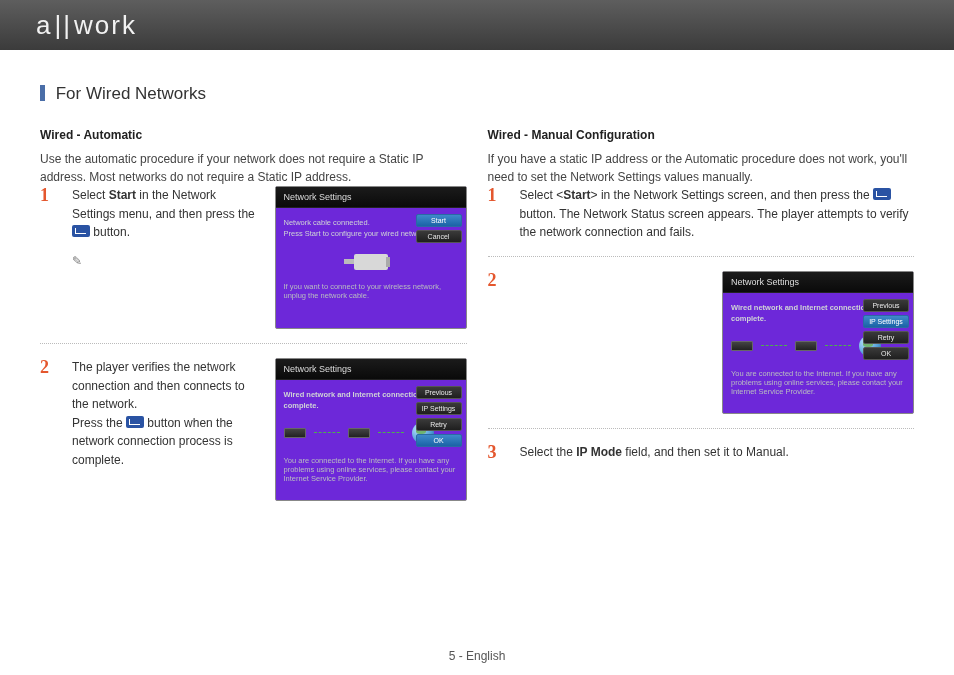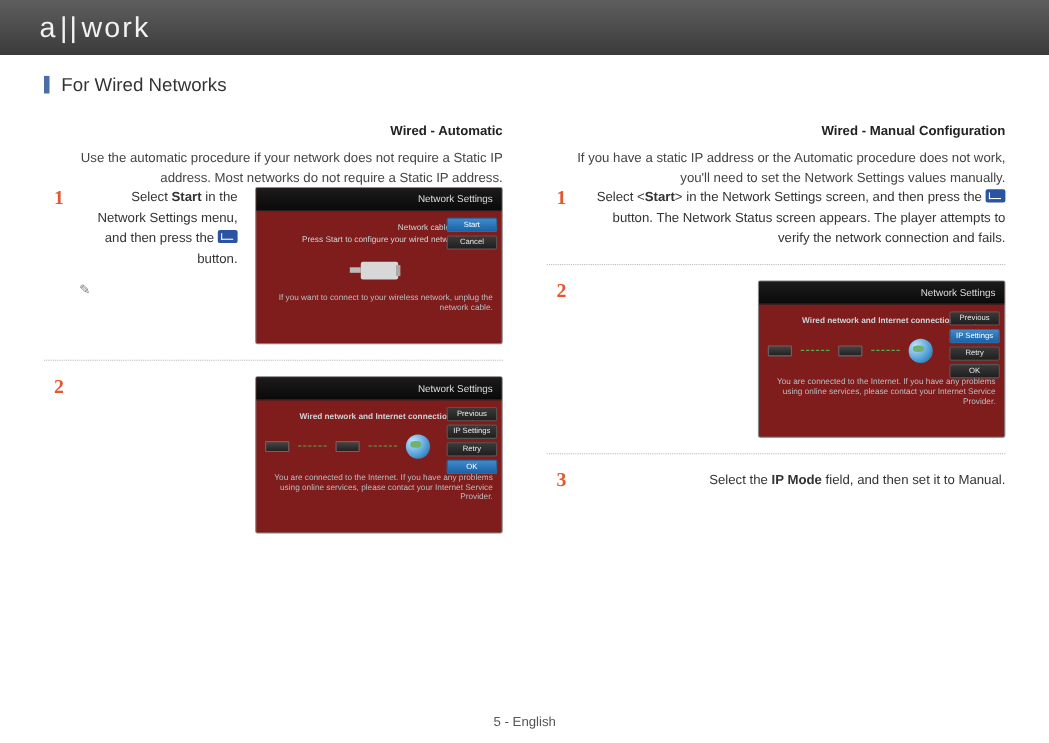--- a/index.html
+++ b/index.html
@@ -15,47 +15,47 @@
   .header-bar {
     width: 100%;
     height: 50px;
     background: linear-gradient(to bottom,#5e5e5e 0,#3b3b3b 100%);
     display: flex;
     align-items: center;
     padding-left: 36px;
   }
   .logo { display:flex; align-items:center; color:#f2f2f2; font-size:26px; letter-spacing:2px; font-weight:300; }
   .logo-slashes { display:inline-block; margin:0 2px; font-weight:300; }
-  .page { padding: 18px 40px 0 40px; }
+  .page { padding: 34px 40px 0 40px; }
   .section-title { color:#333; font-size:17px; font-weight:400; margin-bottom:24px; }
   .section-title-bar {
     display:inline-block; width:5px; height:16px; background:#4a6ea8; vertical-align:-2px; margin-right:6px;
   }
-  .cols { display:flex; gap:40px;text-align:right; }
+  .cols { display:flex; gap:21px; }
   .col { flex:1; }
   .sub-head { font-weight:700; font-size:12px; margin-bottom:8px; color:#222; }
   .intro { font-size:12px; line-height:1.5; color:#444; }
   .step { display:flex; gap:14px; margin-bottom:14px; }
   .step-num { color:#e4572e; font-weight:900; font-size:18px; font-family:Georgia,serif; line-height:1; min-width:18px; }
   .step-body { font-size:12px; line-height:1.55; color:#333; flex:1; }
   .step-body b { font-weight:700; }
   .note { display:flex; gap:6px; font-size:11px; color:#555; margin-top:10px; }
   .note-icon { font-size:12px; color:#777; }
   .enter-btn {
     display:inline-block; width:18px; height:12px; background:#2a53a3; border-radius:2px;
     vertical-align:-1px; position:relative;
   }
   .enter-btn::after{
     content:""; position:absolute; left:3px; top:3px; width:10px; height:5px;
     border:1px solid #fff; border-top:none; border-right:none;
   }
   hr.dotted { border:none; border-top:1px dotted #bbb; margin:14px 0; }
 
   
-  .ns { width:225px; background:#7f1d1d; border:1px solid #888; border-radius:2px; color:#cfd3d6; font-size:8px; flex:none; }
+  .ns { width:192px; background:#6d28d9; border:1px solid #888; border-radius:2px; color:#cfd3d6; font-size:8px; flex:none; }
   .ns-hdr { padding:5px 8px; color:#ddd; font-size:9px; border-bottom:1px solid #222; background:linear-gradient(#1b1b1b,#0a0a0a); }
   .ns-body { position:relative; padding:10px 8px 8px 8px; min-height:120px; }
   .ns-text { font-size:7.5px; line-height:1.45; color:#cfd3d6; }
   .ns-small { font-size:7.5px; color:#b9bdc0; margin-top:12px; }
   .ns-side { position:absolute; right:4px; top:6px; display:flex; flex-direction:column; gap:3px; }
   .ns-btn {
     width:46px; height:13px; font-size:7px; color:#e8e8e8; background:linear-gradient(#3a3a3a,#1f1f1f);
     border:1px solid #555; border-radius:2px; display:flex; align-items:center; justify-content:center;
   }
   .ns-btn.sel { background:linear-gradient(#3f8acb,#1a63a6); border-color:#2a6aa5; color:#fff; }
@@ -133,20 +133,24 @@
             </div>
           </div>
         </div>
       </div>
 
       <hr class="dotted">
 
       <div class="screenshot-pair">
         <div class="step" style="flex:1;">
           <div class="step-num">2</div>
+          <div class="step-body">
+            <span>The player verifies the network connection and then connects to the network.</span><br>
+            <span>Press the </span><span class="enter-btn"></span><span> button when the network connection process is complete.</span>
+          </div>
         </div>
 
         <div class="ns">
           <div class="ns-hdr">Network Settings</div>
           <div class="ns-body">
             <div class="ns-text" style="font-weight:600;">Wired network and Internet connection complete.</div>
             <div class="link-row">
               <div class="router"></div>
               <div class="link-dash"></div>
               <div class="router"></div>

